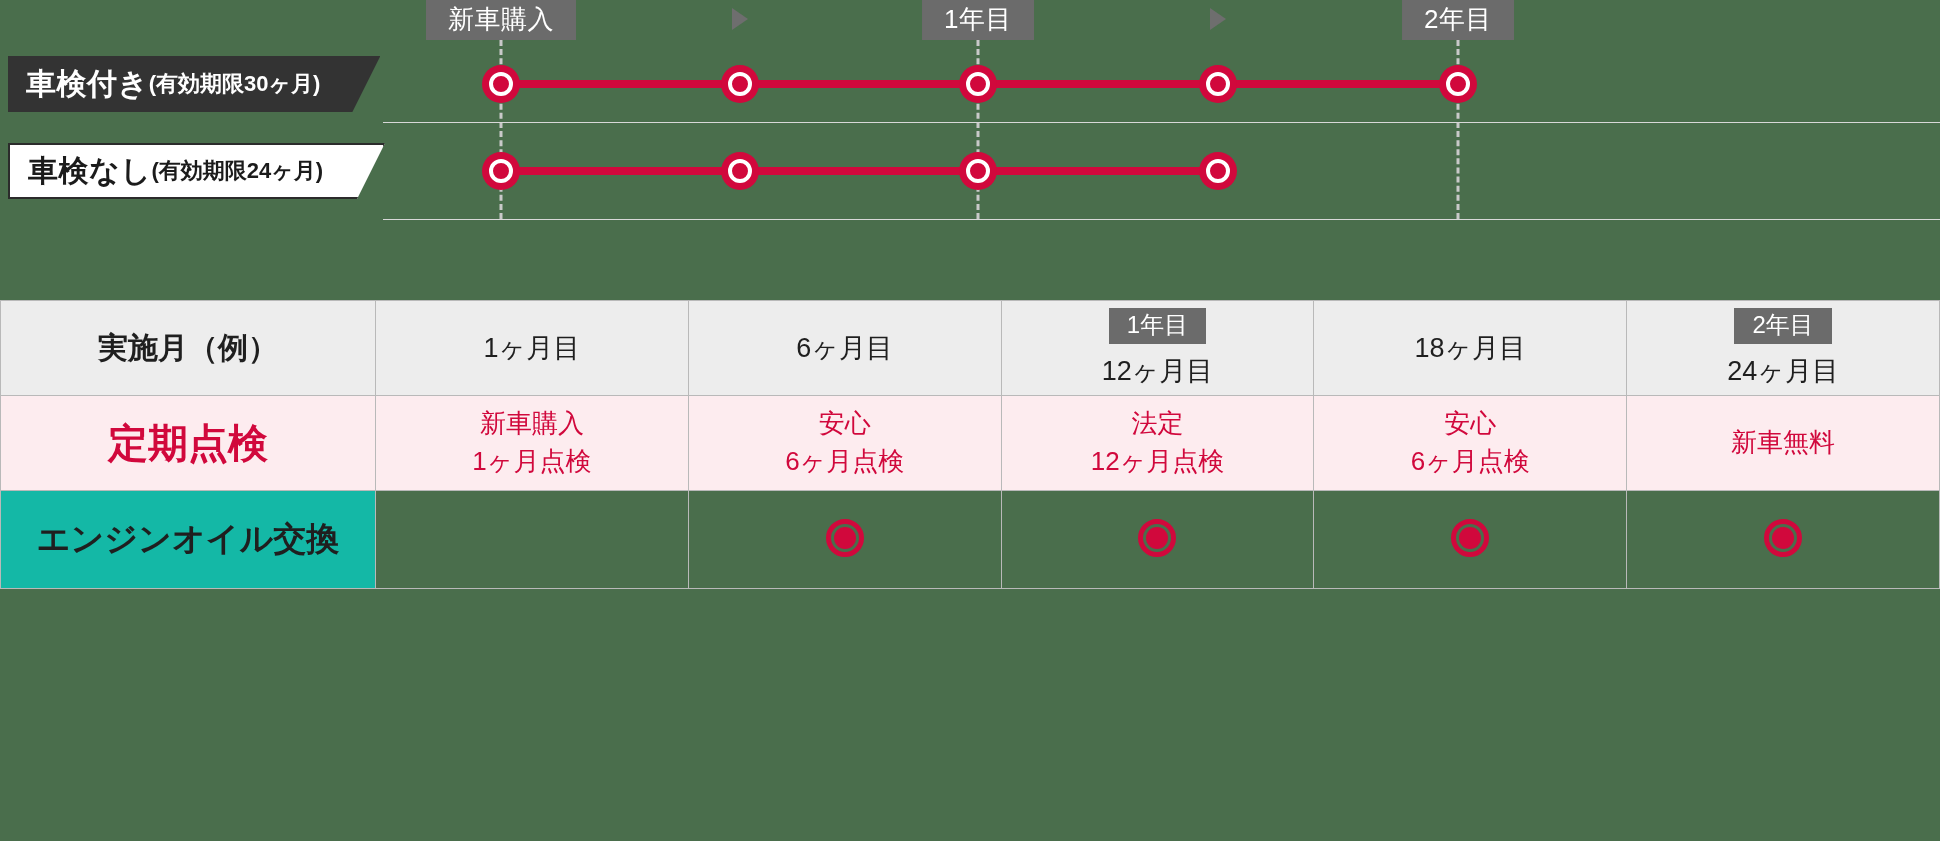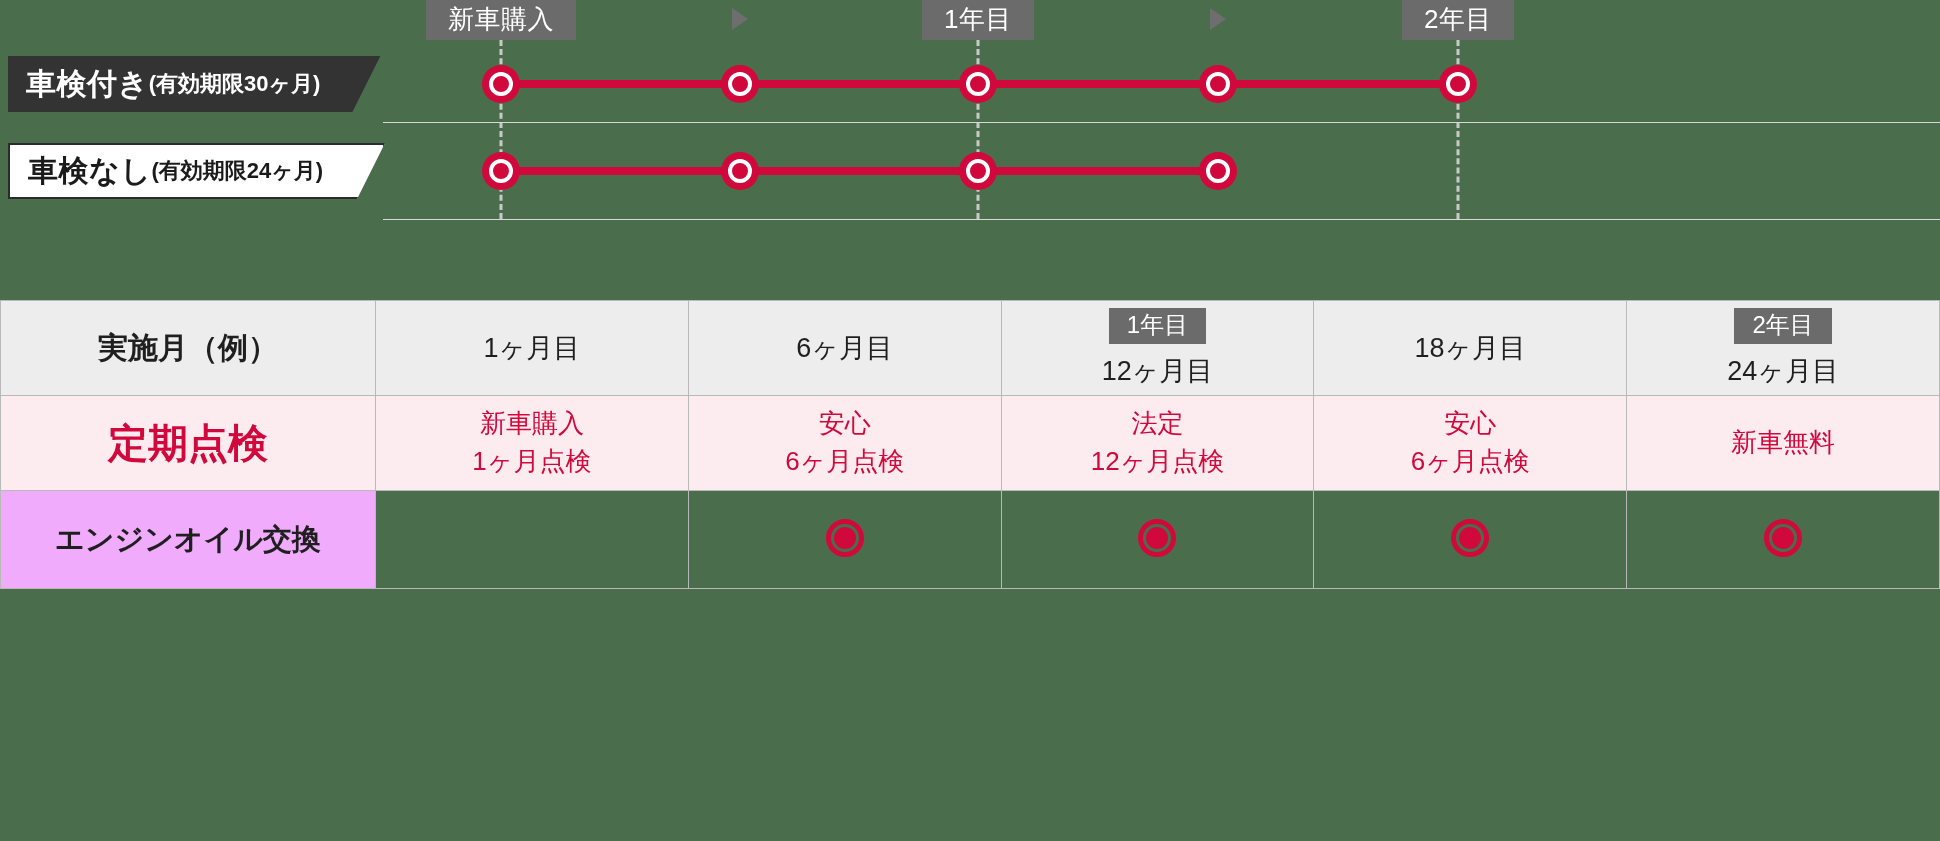--- a/index.html
+++ b/index.html
@@ -157,25 +157,25 @@
     line-height: 1;
     margin-bottom: 9px;
   }
   tr.r-month .mval { display: block; }
 
   tr.r-insp td { height: 94px; background: #fdecef; color: #d1083c; font-size: 26px; line-height: 1.45; }
   tr.r-insp td.col-head { text-align: left; padding-left: 36px; font-size: 40px; font-weight: bold; }
 
   tr.r-mark td { height: 97px; background: transparent; }
   tr.r-mark td.col-head {
-    background: #f0abfc;
+    background: #14b8a6;
     color: #1f1f1f;
     text-align: left;
     padding-left: 36px;
-    font-size: 29px;
+    font-size: 33px;
     font-weight: bold;
     margin-left: 24px;
   }
 
   .dbl-circle {
     display: inline-block;
     width: 38px; height: 38px;
     border-radius: 50%;
     border: 5px solid #d1083c;
     box-sizing: border-box;

